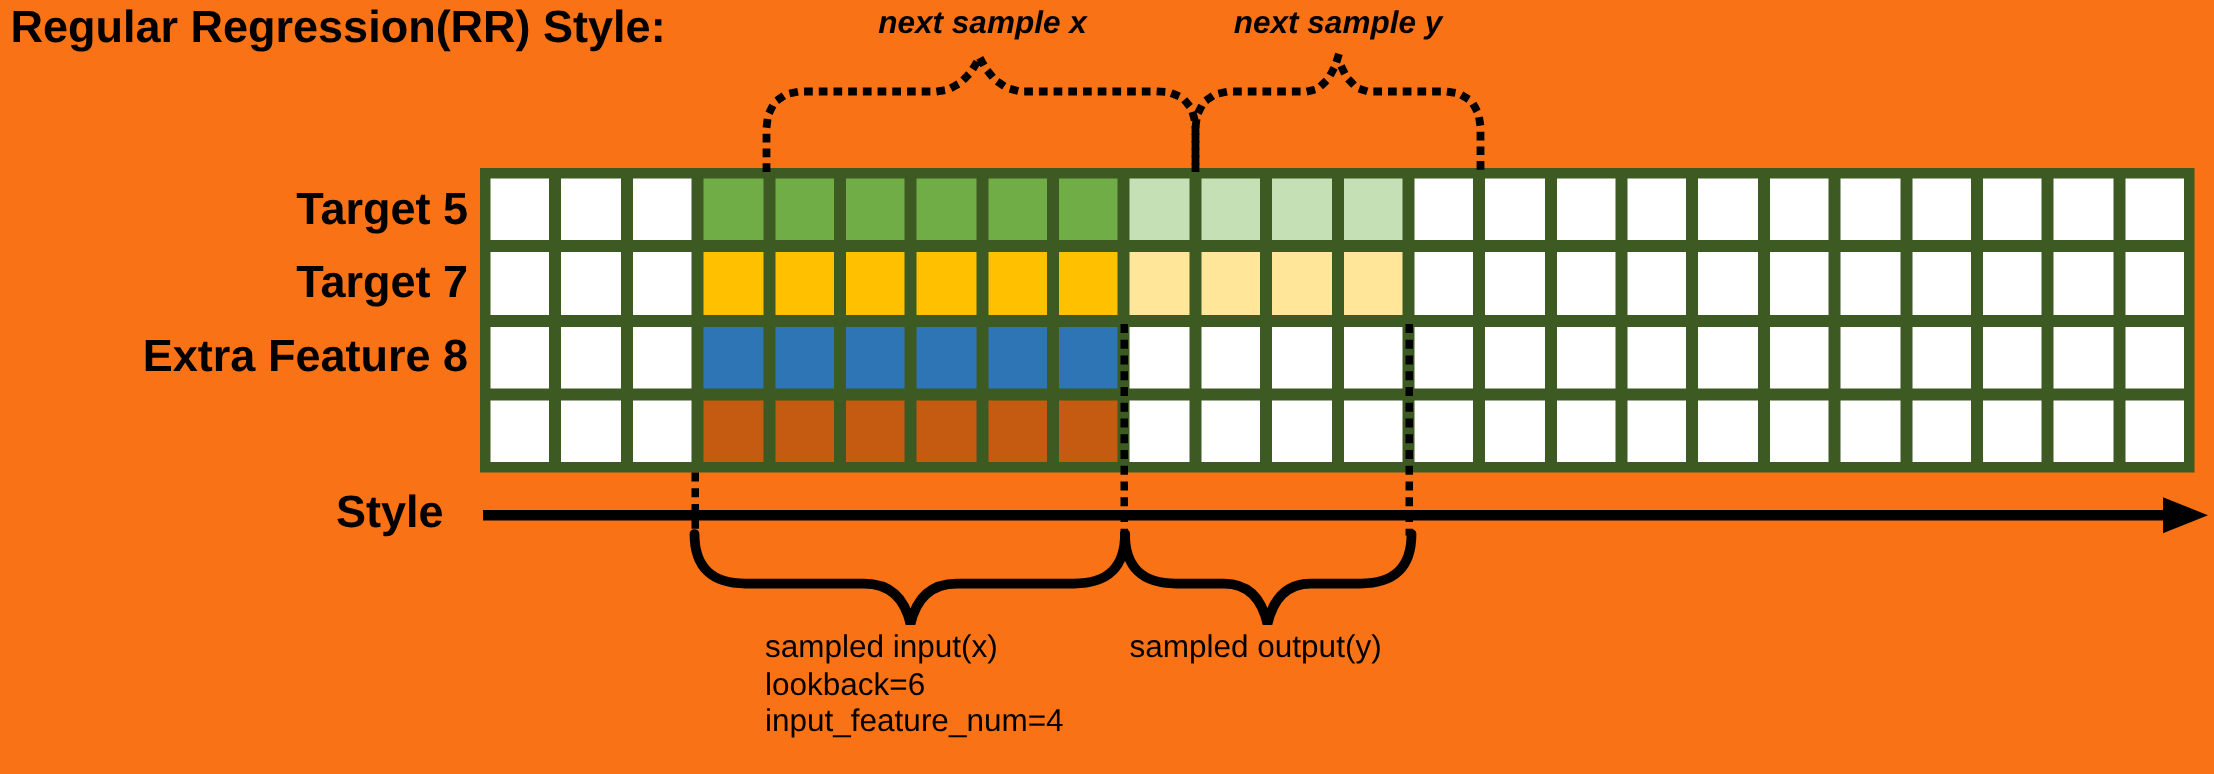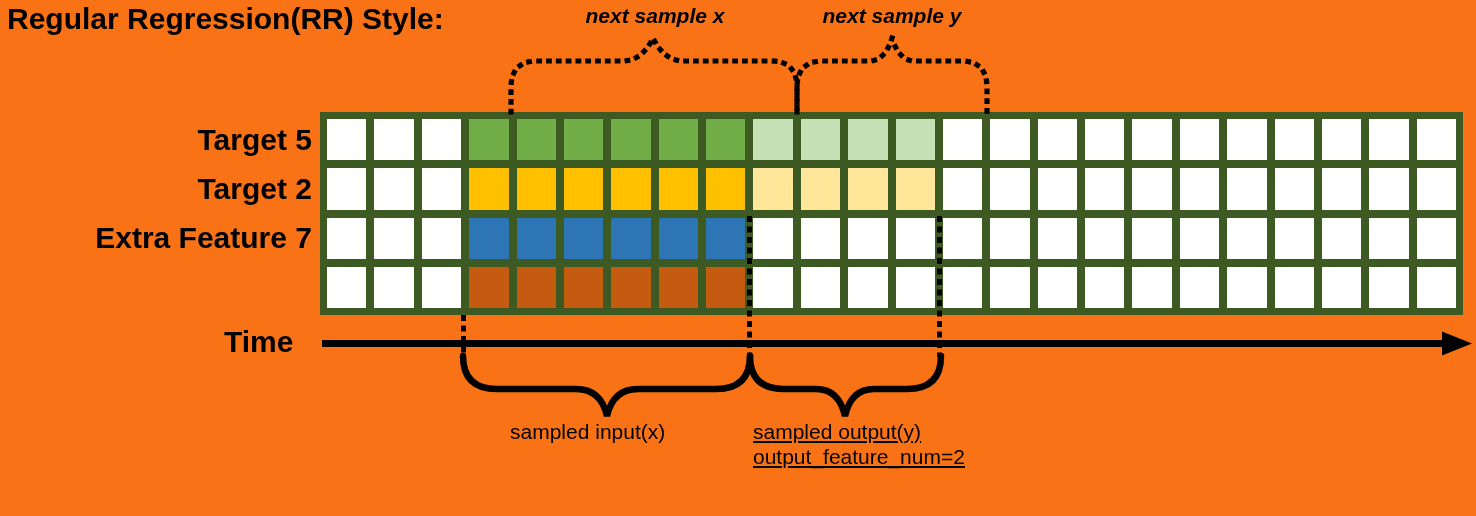--- a/index.html
+++ b/index.html
@@ -21,41 +21,41 @@
 
   .annot{position:absolute;top:4px;transform:translateX(-50%);font-style:italic;font-weight:600;
          font-size:21px;white-space:nowrap;z-index:4;}
   .annot-x{left:655px;}
   .annot-y{left:892px;}
 
   .time-label{position:absolute;left:224px;top:325px;font-size:30px;font-weight:700;z-index:4;}
 
   .note{position:absolute;top:420px;font-size:21px;line-height:24.5px;white-space:nowrap;z-index:4;}
   .note-input{left:510px;}
-  .note-output{left:753px;text-decoration:underline;}
+  .note-output{left:753px;}
 
   .dotted{fill:none;stroke:#000;stroke-width:5.2;stroke-dasharray:0.6 9.2;stroke-linecap:square;}
   .dotted-v{fill:none;stroke:#000;stroke-width:5;stroke-dasharray:6 4.5;stroke-linecap:butt;}
   .brace{fill:none;stroke:#000;stroke-width:6.5;stroke-linecap:round;}
   .axis{stroke:#000;stroke-width:7;}
 </style>
 </head>
 <body>
 
 <div id="canvas">
 
   <div class="title">Regular Regression(RR) Style:</div>
 
   <div class="annot annot-x">next sample x</div>
   <div class="annot annot-y">next sample y</div>
 
   <div class="row-labels">
       <div class="row-label">Target 5</div>
-      <div class="row-label">Target 2</div>
-      <div class="row-label">Extra Feature 7</div>
+      <div class="row-label">Target 7</div>
+      <div class="row-label">Extra Feature 8</div>
     </div>
 
   <div class="grid" style="background: rgb(61, 90, 35);">
       <div class="cell" style="background: rgb(255, 255, 255);"></div>
       <div class="cell" style="background: rgb(255, 255, 255);"></div>
       <div class="cell" style="background: rgb(255, 255, 255);"></div>
       <div class="cell" style="background: rgb(112, 173, 71);"></div>
       <div class="cell" style="background: rgb(112, 173, 71);"></div>
       <div class="cell" style="background: rgb(112, 173, 71);"></div>
       <div class="cell" style="background: rgb(112, 173, 71);"></div>
@@ -159,23 +159,24 @@
     <line class="dotted-v" x1="749.5" y1="216" x2="749.5" y2="357"></line>
     <line class="dotted-v" x1="939.5" y1="216" x2="939.5" y2="357"></line>
 
     <line class="axis" x1="322" y1="343.5" x2="1446" y2="343.5"></line>
     <polygon points="1442,331.5 1442,355.5 1472,343.5" fill="#000"></polygon>
 
     <path class="brace" d="M463 356 Q463 389 497 389 L576 389 Q601 389 607 416 Q613 389 638 389 L716 389 Q750 389 750 356"></path>
     <path class="brace" d="M750 356 Q750 389 784 389 L816 389 Q839 389 845 416 Q851 389 874 389 L907 389 Q941 389 941 356"></path>
   </svg>
 
-  <div class="time-label">Time</div>
+  <div class="time-label">Style</div>
 
   <div class="note note-input">
       <div>sampled input(x)</div>
+      <div>lookback=6</div>
+      <div>input_feature_num=4</div>
     </div>
   <div class="note note-output">
       <div>sampled output(y)</div>
-      <div>output_feature_num=2</div>
     </div>
 
 </div>
 
 </body></html>

